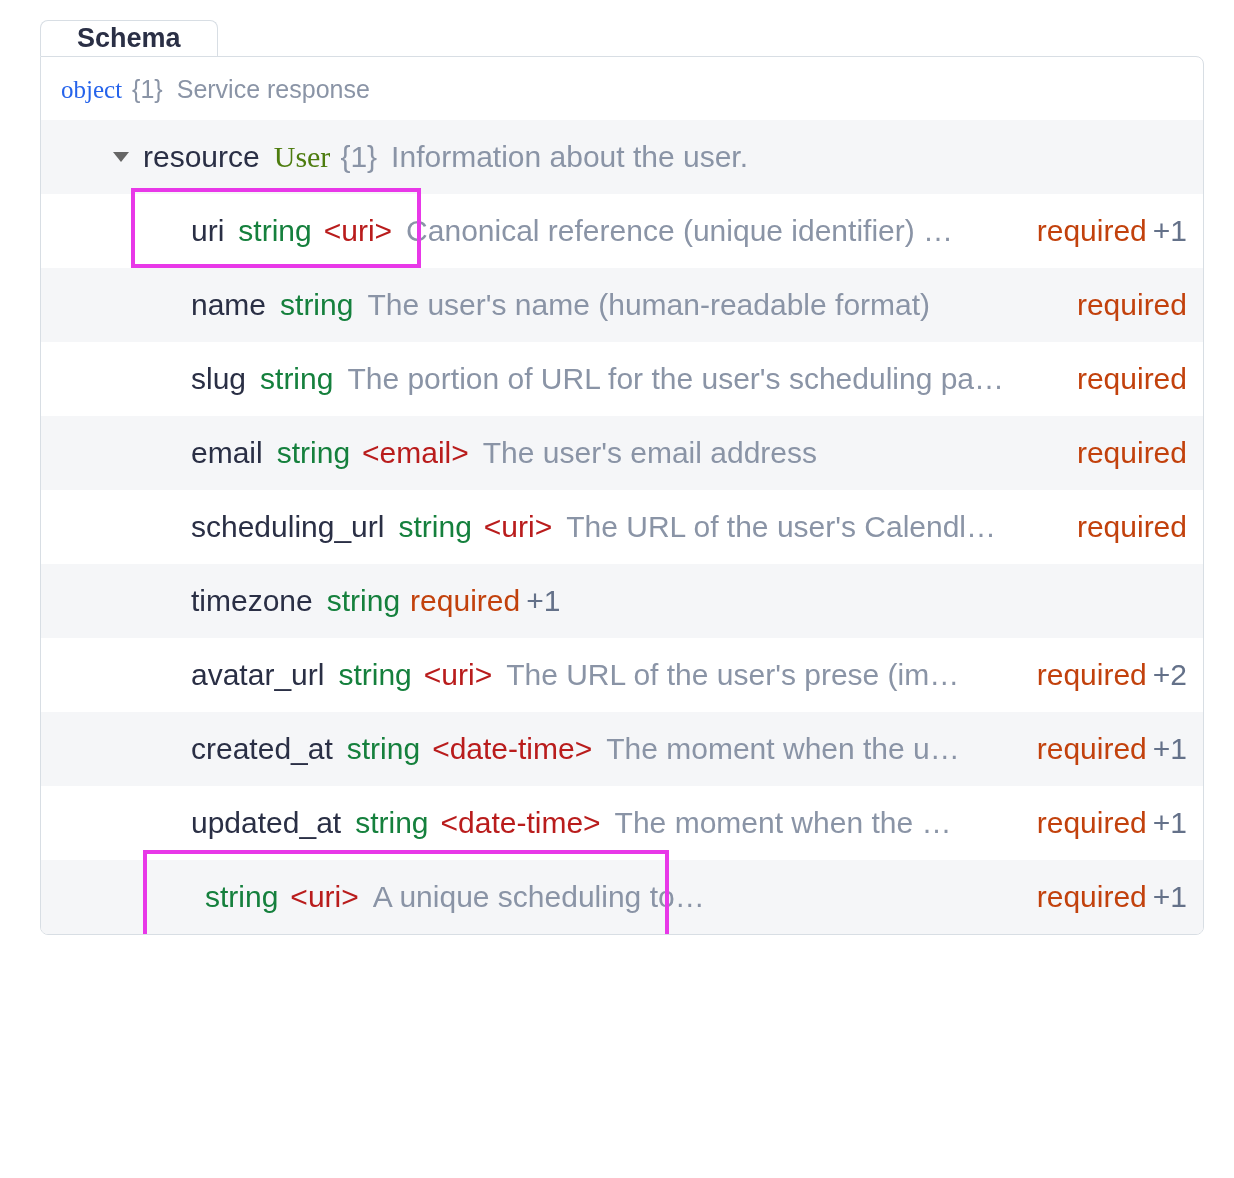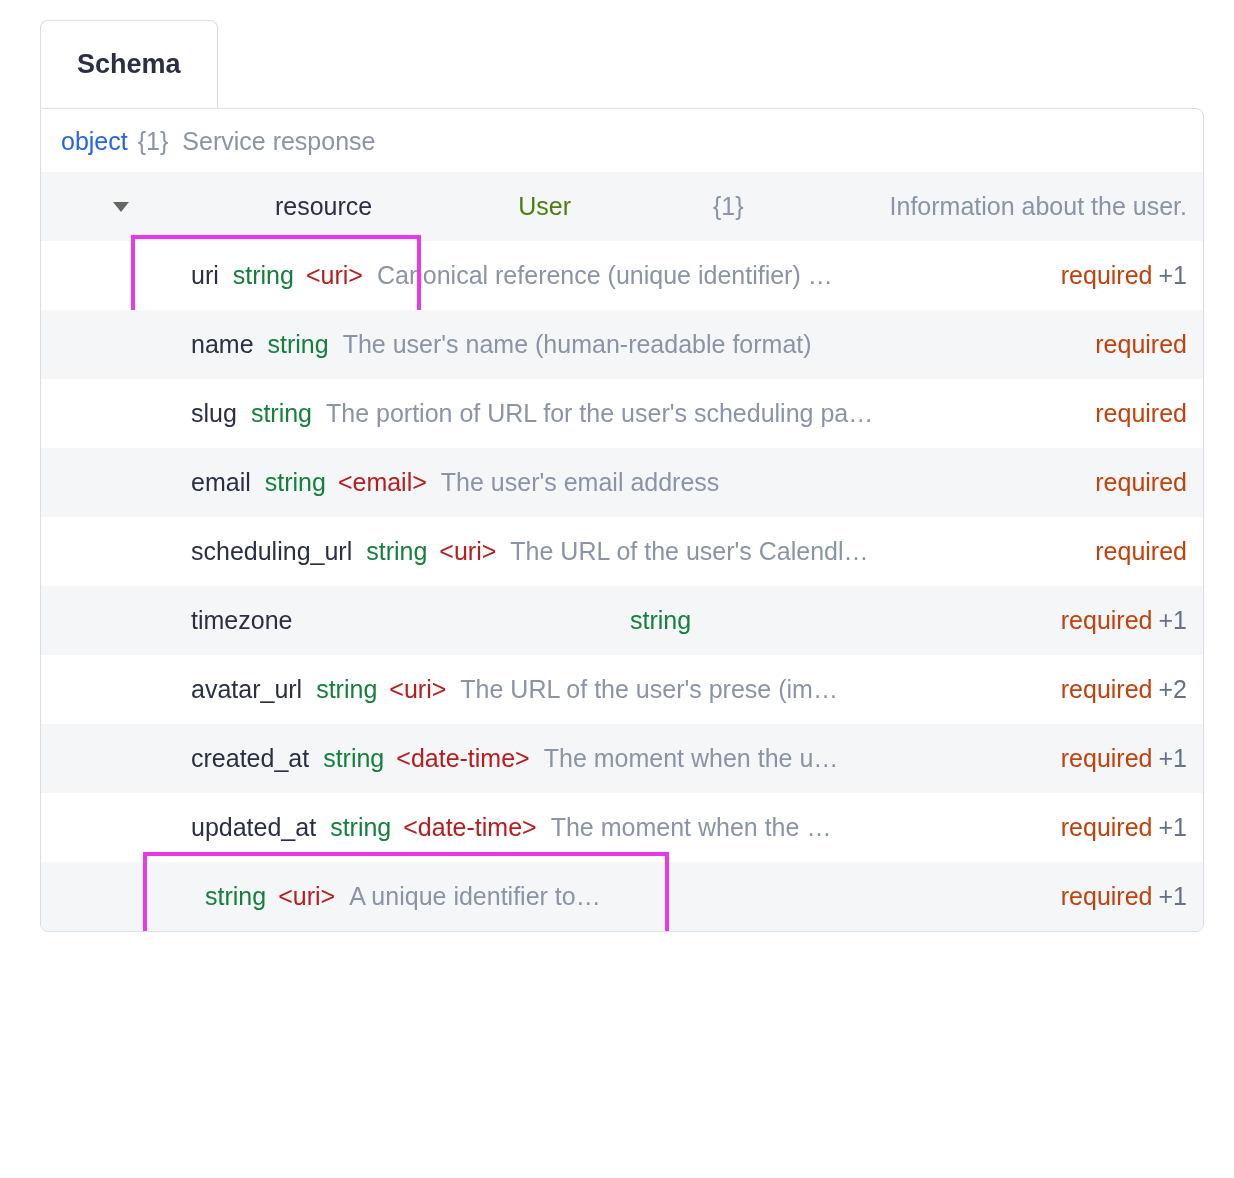--- a/index.html
+++ b/index.html
@@ -13,49 +13,48 @@
   .wrapper {
     margin: 20px 30px 20px 40px;
   }
   .tab-header {
     display: flex;
   }
   .tab {
     border: 1px solid #d8dee4;
     border-bottom: none;
     border-radius: 8px 8px 0 0;
-    padding: 28px 36px;
+    padding: 2px 36px;
     font-size: 27px;
     font-weight: 600;
     color: #2a2f45;
     background: #fff;
     cursor: pointer;
   }
   .panel {
     border: 1px solid #d8dee4;
     border-radius: 0 8px 8px 8px;
     overflow: hidden;
   }
   .root-row {
     display: flex;
     align-items: center;
     padding: 18px 20px 16px;
     font-size: 25px;
   }
-  .type-link { color: #2563eb; }
+  .type-link { color: #2563eb; font-family: Liberation Serif, serif; }
   .count { color: #8a94a6; margin-left: 10px; }
   .desc { color: #8a94a6; margin-left: 14px; }
   .row {
     display: flex;
     align-items: center;
     padding: 20px 16px 20px 20px;
-    font-size: 25px;
+    font-size: 30px;
     position: relative;
     cursor: pointer;
-    justify-content: space-between;
   }
   .row.alt { background: #f5f6f8; }
   .row .chevron {
     width: 0; height: 0;
     border-left: 8px solid transparent;
     border-right: 8px solid transparent;
     border-top: 10px solid #666;
     margin-right: 14px;
   }
   .row.child { padding-left: 150px; }
@@ -71,21 +70,21 @@
     overflow: hidden;
     text-overflow: ellipsis;
     min-width: 0;
   }
   .meta {
     display: flex;
     align-items: baseline;
     flex-shrink: 0;
     margin-left: 10px;
   }
-  .required { color: #c2410c; margin-left: 36px; }
+  .required { color: #c2410c; }
   .extra { color: #647189; margin-left: 6px; font-weight: 400; }
   .highlight-box {
     position: absolute;
     border: 4px solid #e838e8;
     pointer-events: none;
   }
 </style>
 </head>
 <body>
 
@@ -201,21 +200,21 @@
       <span class="meta">
           <span class="required">required</span>
           <span class="extra">+1</span>
         </span>
     </div>
 
     <div class="row child alt" style="position:relative">
       <div class="highlight-box" style="left:102px; top:-10px; width:526px; height:94px;"></div>
       <span class="type">string</span>
       <span class="fmt">&lt;uri&gt;</span>
-      <span class="row-desc">A unique identifier to…</span>
+      <span class="row-desc">A unique scheduling to…</span>
       <span class="meta">
           <span class="required">required</span>
           <span class="extra">+1</span>
         </span>
     </div>
 
   </div>
 </div>
 
 </body></html>

